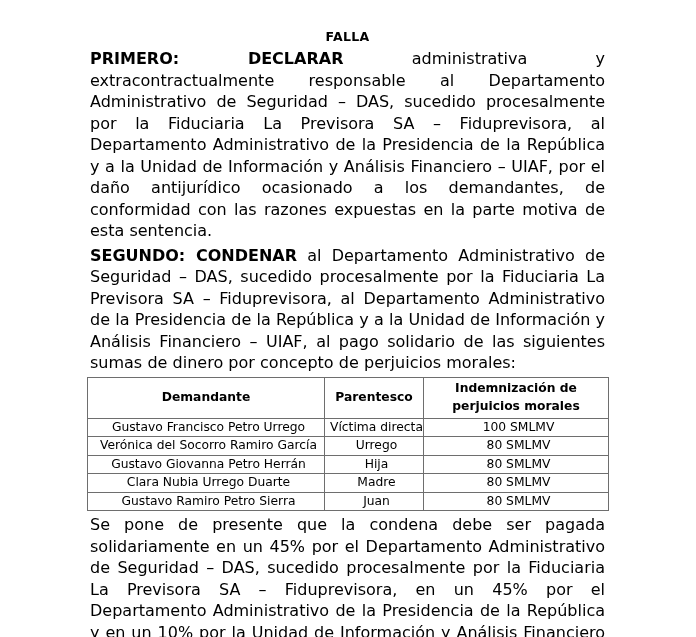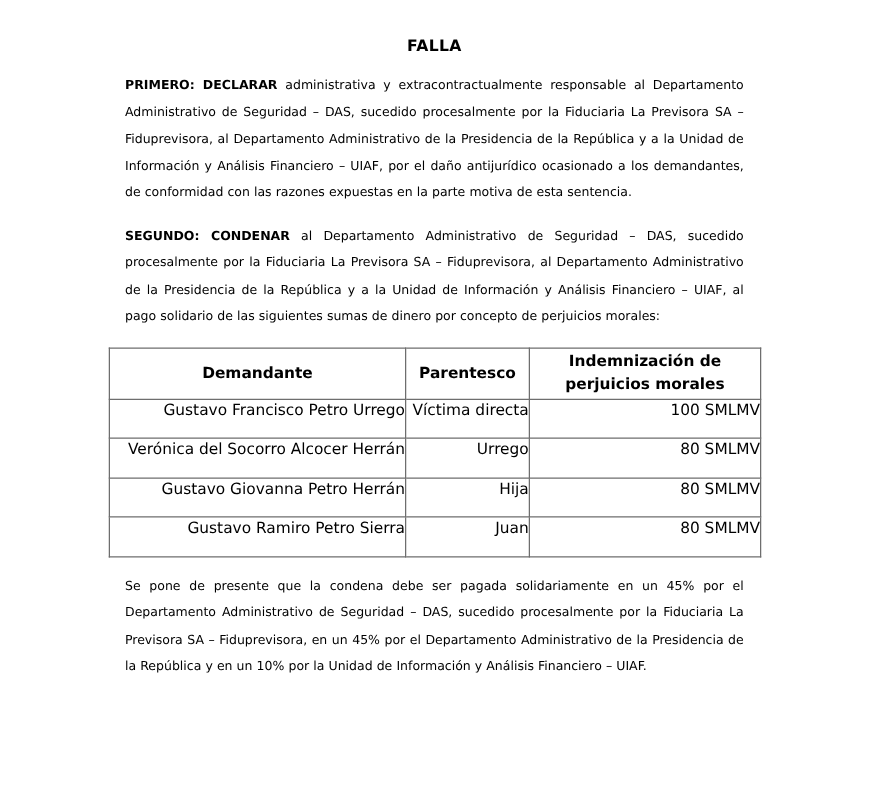--- a/index.html
+++ b/index.html
@@ -32,24 +32,24 @@
   .doc-title {
     text-align: center;
     font-weight: bold;
     font-size: 12.5px;
     letter-spacing: 0.3px;
     margin: 0;
     padding-top: 28px;
     line-height: 17px;
   }
   p.para {
-    margin: 13px;
+    margin: 3px;
     text-align: justify;
     text-justify: inter-word;
-    font-size: 10px;
+    font-size: 16px;
     line-height: 21.5px;
     word-spacing: 0.1px;
   }
   p.para b {
     font-weight: bold;
   }
   .para-primero {
     margin-top: 26px;
   }
   .para-segundo {
@@ -74,22 +74,22 @@
   table.awards th {
     text-align: center;
     font-weight: bold;
     height: 40px;
     line-height: 17.5px;
     padding: 0 4px;
   }
   table.awards td {
     height: 17.6px;
     line-height: 17.6px;
-    padding: 0 0 13px 5px;
-    text-align: right;
+    padding: 0 0 0 5px;
+    text-align: center;
     white-space: nowrap;
     overflow: hidden;
   }
   col.c-demandante { width: 237px; }
   col.c-parentesco { width: 99px; }
   col.c-indemnizacion { width: 185px; }
   .nowrap-pre { white-space: pre; }
 </style>
 </head>
 <body>
@@ -116,27 +116,32 @@
           <th>Indemnización de perjuicios morales</th>
         </tr>
       </thead>
       <tbody>
           <tr>
             <td class="nowrap-pre">Gustavo Francisco Petro Urrego</td>
             <td class="nowrap-pre">Víctima directa</td>
             <td class="nowrap-pre">100 SMLMV</td>
           </tr>
           <tr>
-            <td class="nowrap-pre">Verónica  del Socorro Alcocer Herrán</td>
+            <td class="nowrap-pre">Verónica  del Socorro Ramiro García</td>
             <td class="nowrap-pre">Urrego</td>
             <td class="nowrap-pre">80 SMLMV</td>
           </tr>
           <tr>
             <td class="nowrap-pre">Gustavo Giovanna Petro Herrán</td>
             <td class="nowrap-pre">Hija</td>
+            <td class="nowrap-pre">80 SMLMV</td>
+          </tr>
+          <tr>
+            <td class="nowrap-pre">Clara Nubia Urrego Duarte</td>
+            <td class="nowrap-pre">Madre</td>
             <td class="nowrap-pre">80 SMLMV</td>
           </tr>
           <tr>
             <td class="nowrap-pre">Gustavo Ramiro Petro Sierra</td>
             <td class="nowrap-pre">Juan</td>
             <td class="nowrap-pre">80 SMLMV</td>
           </tr>
         </tbody>
     </table>
 

